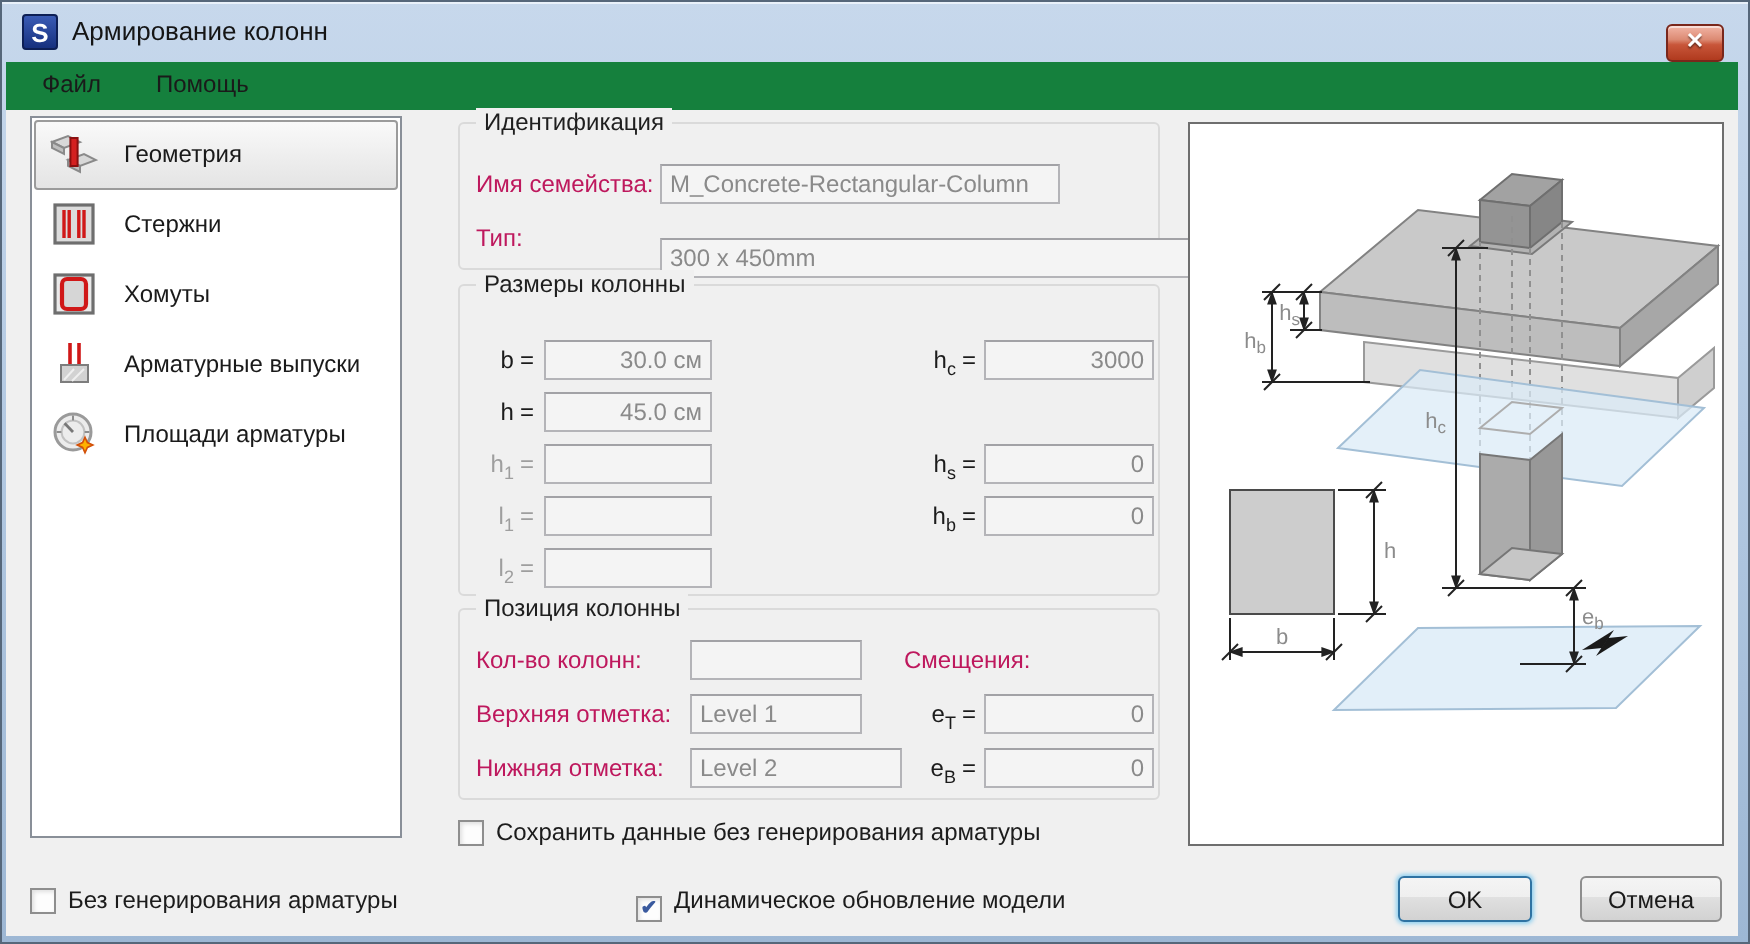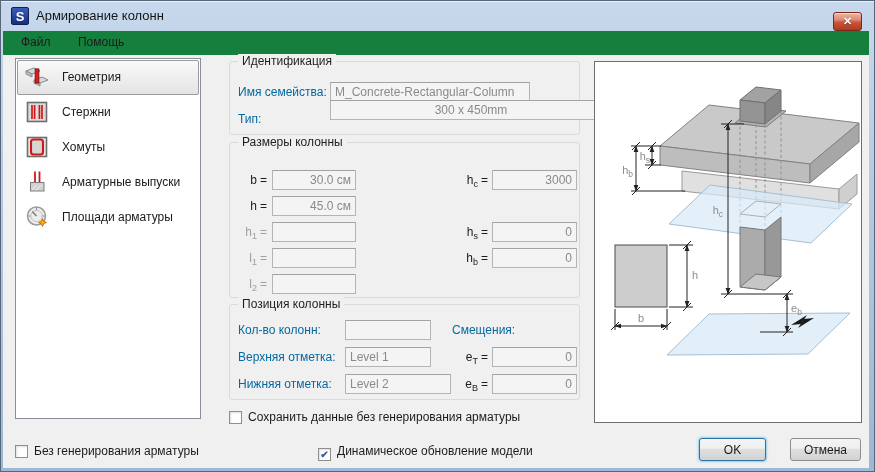--- a/index.html
+++ b/index.html
@@ -25,21 +25,21 @@
   
   .sidebar{position:absolute;left:12px;top:27px;width:186px;height:361px;background:#fff;
     border:1px solid #898f98;box-sizing:border-box;padding:1px;}
   .side-item{position:relative;height:33px;border:1px solid transparent;border-radius:2px;margin:0;}
   .side-item.selected{background:linear-gradient(180deg,#f9f9f9,#e4e4e4);border-color:#9b9b9b;}
   .side-icon{position:absolute;left:7px;top:4px;width:24px;height:24px;}
   .side-label{position:absolute;left:44px;top:0;line-height:32px;font-size:12px;color:#1a1a1a;white-space:nowrap;}
   
   .group{position:absolute;border:1px solid #dadada;border-radius:3px;box-sizing:border-box;}
   .group-title{position:absolute;top:-8px;left:8px;background:#f0f0f0;padding:0 4px;font-size:12px;color:#1f1f1f;white-space:nowrap;}
-  .lbl{position:absolute;font-size:12px;color:#0369a1;white-space:nowrap;}
+  .lbl{position:absolute;font-size:12px;color:#be185d;white-space:nowrap;}
   .dimlbl{position:absolute;font-size:12px;color:#1c1c1c;text-align:right;width:37px;white-space:nowrap;}
   .dimlbl i,.dimlbl em,.lbl i,.lbl em{font-style:normal;}
   .dimlbl sub,.lbl sub{font-size:9px;}
   .eq{margin-left:3px;}
   .dimlbl.right{left:210px;width:48px;}
   .muted{color:#9e9e9e;}
   .tb{position:absolute;height:20px;box-sizing:border-box;border:1px solid #b4b4b8;border-top-color:#a2a2a6;
     background:#f4f4f4;color:#8a8a8a;font-family:"Liberation Sans",sans-serif;font-size:12px;padding:1px 4px;}
   .tb.num{text-align:right;}
   
@@ -137,21 +137,21 @@
         </span>
         <span class="side-label">Площади арматуры</span>
       </div>
     </div>
 
     <div class="group" style="left:226px;top:30px;width:351px;height:74px;">
       <span class="group-title">Идентификация</span>
       <span class="lbl" style="left:8px;top:23px;">Имя семейства:</span>
       <input class="tb" style="left: 100px; top: 20px; width: 200px;" readonly="" value="M_Concrete-Rectangular-Column">
       <span class="lbl" style="left:8px;top:50px;">Тип:</span>
-      <input class="tb" style="left: 100px; top: 38px; width: 282px; text-align: center;" readonly="" value="300 x 450mm">
+      <input class="tb" style="left: 100px; top: 57px; width: 282px;" readonly="" value="300 x 450mm">
     </div>
 
     <div class="group" style="left:226px;top:111px;width:351px;height:156px;">
       <span class="group-title">Размеры колонны</span>
 
       <span class="dimlbl" style="top:30px;"><i>b</i><sub></sub><em class="eq">=</em></span>
       <input class="tb num" style="left: 42px; top: 27px; width: 84px;" readonly="" value="30.0 см">
       <span class="dimlbl" style="top:56px;"><i>h</i><sub></sub><em class="eq">=</em></span>
       <input class="tb num" style="left: 42px; top: 53px; width: 84px; padding-left: 13px;" readonly="" value="45.0 см">
       <span class="dimlbl muted" style="top:82px;"><i>h</i><sub>1</sub><em class="eq">=</em></span>

